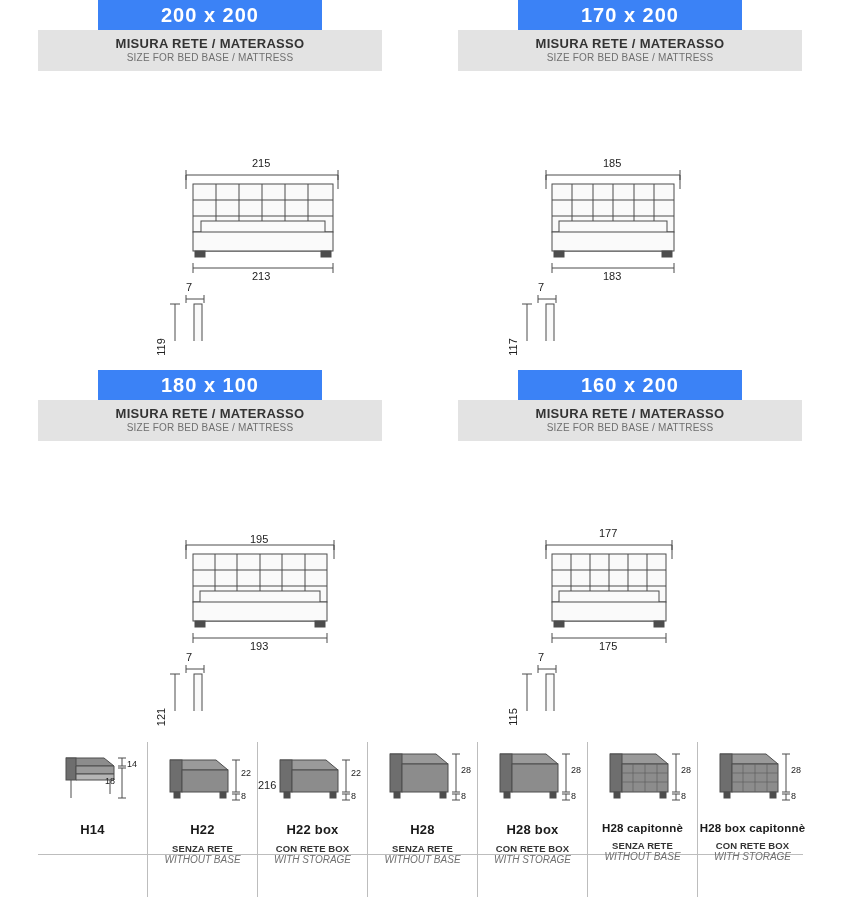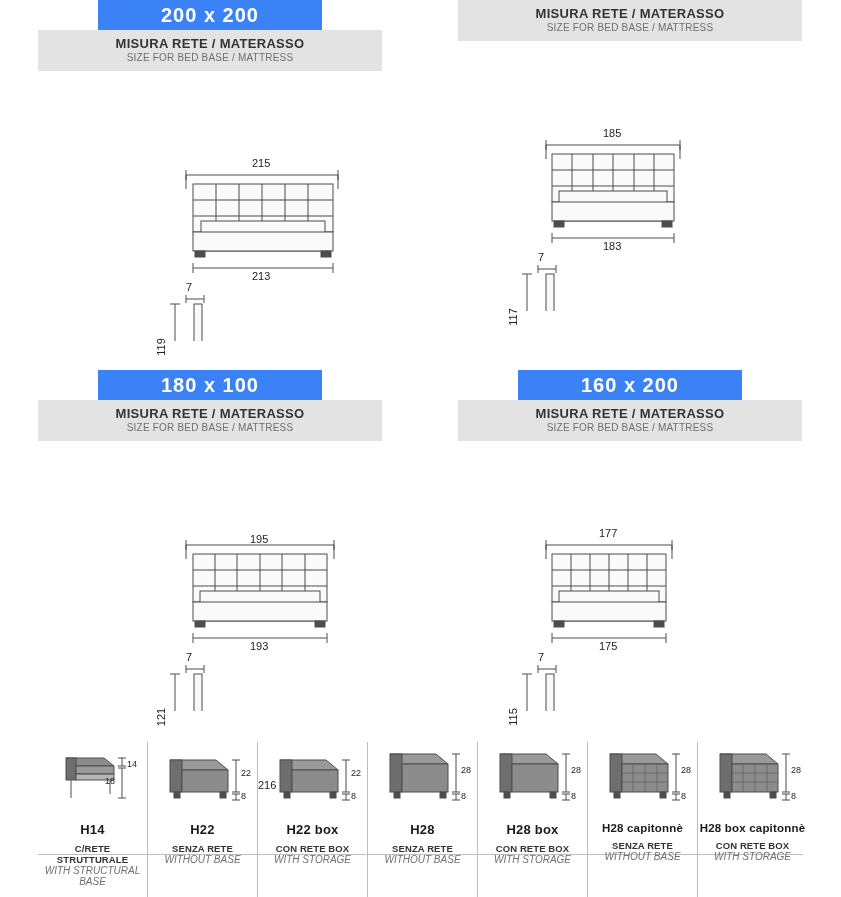--- a/index.html
+++ b/index.html
@@ -151,20 +151,21 @@
         </svg>
         <div class="dim" style="left:244px; top:86px;">215</div>
         <div class="dim" style="left:244px; top:199px;">213</div>
         <div class="dim" style="left:178px; top:210px;">7</div>
         <div class="dim v" style="left:144px; top:270px; transform:rotate(-90deg);">119</div>
         <div class="dim" style="left:250px; top:338px;">216</div>
       </div>
     </div>
 
     <div class="panel">
+      <div class="panel-title">170 x 200</div>
       <div class="panel-sub">
         <div class="l1">MISURA RETE / MATERASSO</div>
         <div class="l2">SIZE FOR BED BASE / MATTRESS</div>
       </div>
       <div class="draw">
         <svg width="420" height="270" viewBox="0 0 420 270">
           <g stroke="#4d4d4d" fill="none" stroke-width="1">
             <line x1="118" y1="104" x2="252" y2="104"></line>
             <line x1="118" y1="99" x2="118" y2="109"></line>
             <line x1="252" y1="99" x2="252" y2="109"></line>
@@ -339,24 +340,20 @@
               <line x1="80" y1="24" x2="88" y2="24"></line>
               <line x1="84" y1="26" x2="84" y2="56"></line>
               <line x1="80" y1="26" x2="88" y2="26"></line>
               <line x1="80" y1="56" x2="88" y2="56"></line>
             </g>
           </svg>
           <div class="legend-num" style="left:89px; top:17px;">14</div>
           <div class="legend-num" style="left:67px; top:34px;">18</div>
         </div>
         <div class="legend-code">H14</div>
-        <div class="legend-desc">
-          <div class="d1">C/RETE STRUTTURALE</div>
-          <div class="d2">WITH STRUCTURAL BASE</div>
-        </div>
       </div>
 
       <div class="legend-cell">
         <div class="legend-art">
           <svg width="109" height="78" viewBox="0 0 109 78">
             <g stroke="#4d4d4d" stroke-width="1">
               <polygon points="22,18 68,18 80,28 34,28" fill="#9a9a9a"></polygon>
               <rect x="22" y="18" width="12" height="32" fill="#6e6e6e"></rect>
               <rect x="34" y="28" width="46" height="22" fill="#8c8c8c"></rect>
               <rect x="26" y="50" width="6" height="6" fill="#4d4d4d"></rect>

